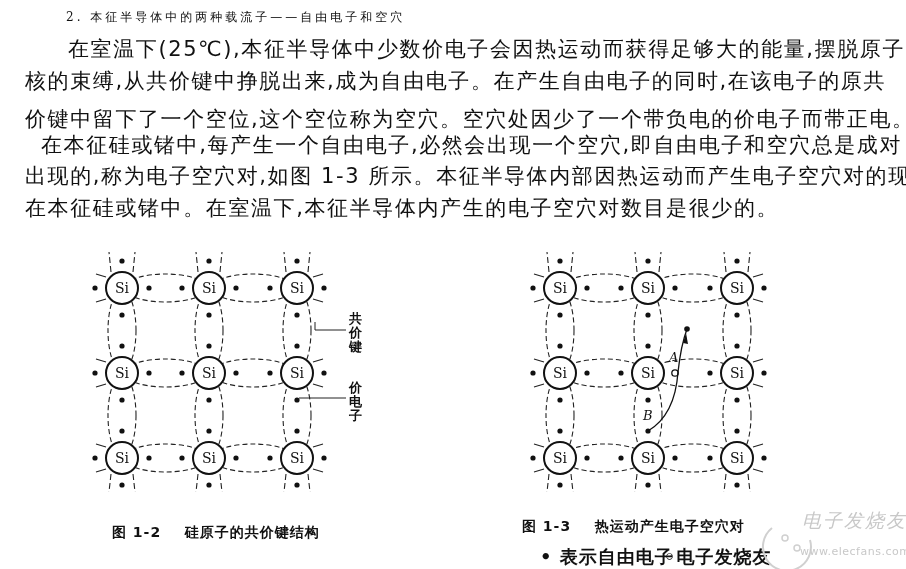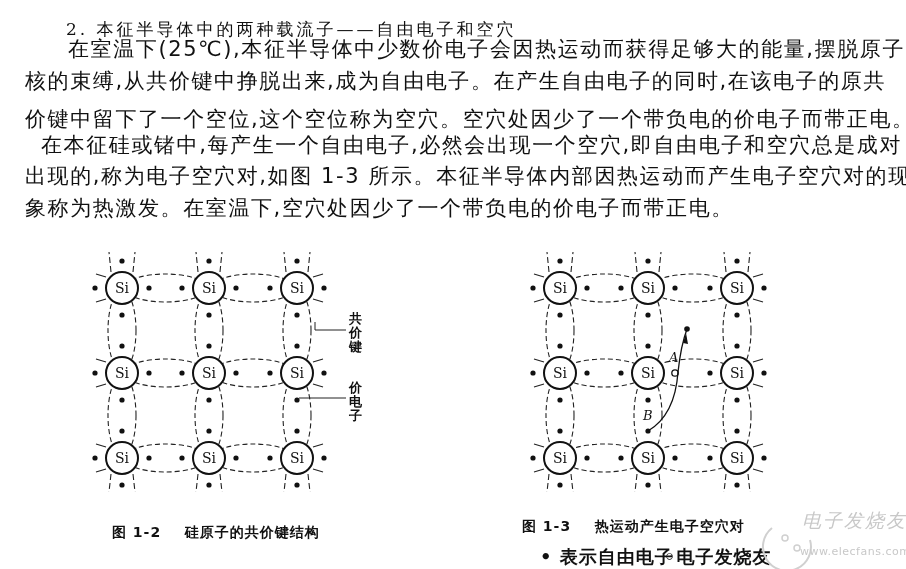--- a/index.html
+++ b/index.html
@@ -1,33 +1,33 @@
 <!DOCTYPE html>
 <html><head>
 <meta charset="utf-8">
 <style>
   html,body{margin:0;padding:0;background:#fff;}
   body{width:906px;height:569px;position:relative;overflow:hidden;font-family:"DejaVu Sans",sans-serif;color:#111;}
   .line{position:absolute;white-space:nowrap;font-size:21px;letter-spacing:1.6px;line-height:22px;}
-  .heading{font-family:"DejaVu Serif",serif;font-size:17px;letter-spacing:3px;margin-top:12px;}
+  .heading{font-family:"DejaVu Serif",serif;font-size:12px;letter-spacing:3px;}
   svg{position:absolute;left:0;top:0;}
   .cap{position:absolute;white-space:nowrap;font-size:14px;font-weight:bold;letter-spacing:1px;}
   .legend{position:absolute;white-space:nowrap;font-size:18px;font-weight:bold;letter-spacing:1px;}
   .wm{position:absolute;white-space:nowrap;color:#c8c8c8;}
 </style>
 </head>
 <body>
 
 <div class="line heading" style="left:66px;top:6px;">2. 本征半导体中的两种载流子——自由电子和空穴</div>
 <div class="line" style="left:68px;top:38px;">在室温下(25℃),本征半导体中少数价电子会因热运动而获得足够大的能量,摆脱原子</div>
 <div class="line" style="left:25px;top:70px;">核的束缚,从共价键中挣脱出来,成为自由电子。在产生自由电子的同时,在该电子的原共</div>
 <div class="line" style="left:25px;top:108px;">价键中留下了一个空位,这个空位称为空穴。空穴处因少了一个带负电的价电子而带正电。</div>
 <div class="line" style="left:41px;top:134px;">在本征硅或锗中,每产生一个自由电子,必然会出现一个空穴,即自由电子和空穴总是成对</div>
 <div class="line" style="left:25px;top:165px;">出现的,称为电子空穴对,如图 1-3 所示。本征半导体内部因热运动而产生电子空穴对的现</div>
-<div class="line" style="left:25px;top:197px;">象称为热激发。在室温下,空穴处因少了一个带负电的价电子而带正电。</div>
+<div class="line" style="left:25px;top:197px;">在本征硅或锗中。在室温下,本征半导体内产生的电子空穴对数目是很少的。</div>
 
 <svg id="fig12" width="906" height="569">
     <ellipse cx="165.5" cy="288" rx="41.5" ry="14" fill="none" stroke="#222" stroke-width="1.1" stroke-dasharray="5,3"></ellipse>
     <ellipse cx="253" cy="288" rx="41.5" ry="14" fill="none" stroke="#222" stroke-width="1.1" stroke-dasharray="5,3"></ellipse>
     <line x1="106" y1="277" x2="96" y2="274" stroke="#222" stroke-width="1.1"></line>
     <line x1="106" y1="299" x2="96" y2="302" stroke="#222" stroke-width="1.1"></line>
     <line x1="313" y1="277" x2="323" y2="274" stroke="#222" stroke-width="1.1"></line>
     <line x1="313" y1="299" x2="323" y2="302" stroke="#222" stroke-width="1.1"></line>
     <ellipse cx="165.5" cy="373" rx="41.5" ry="14" fill="none" stroke="#222" stroke-width="1.1" stroke-dasharray="5,3"></ellipse>
     <ellipse cx="253" cy="373" rx="41.5" ry="14" fill="none" stroke="#222" stroke-width="1.1" stroke-dasharray="5,3"></ellipse>

